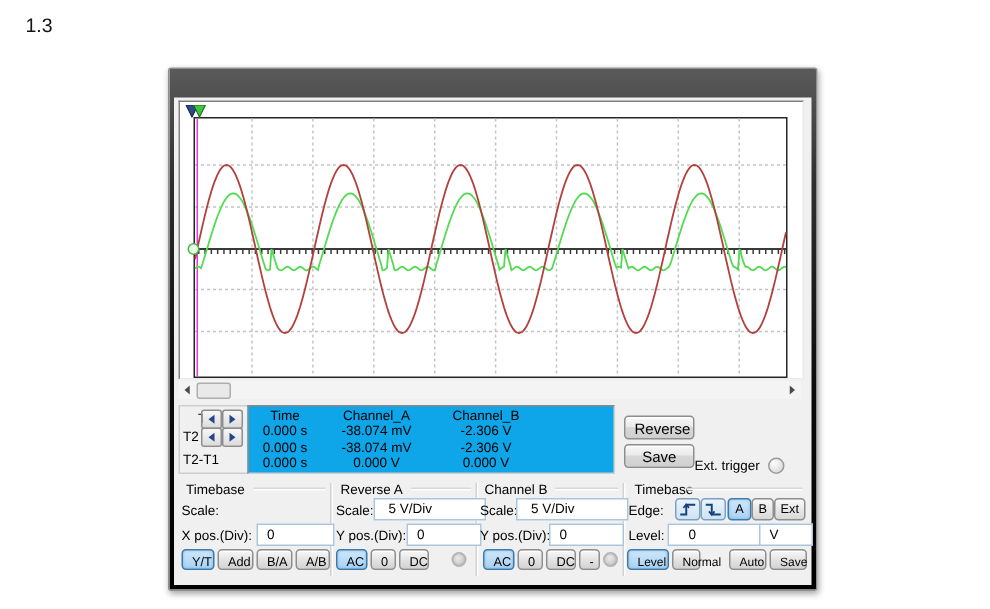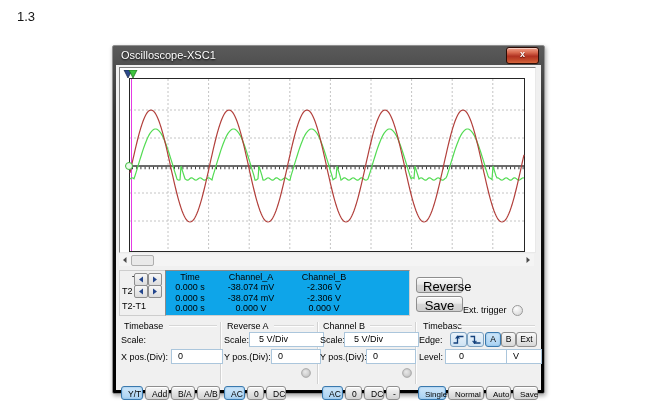--- a/index.html
+++ b/index.html
@@ -46,59 +46,55 @@
   .abtn svg{position:absolute;left:0;top:0;}
   .rtable{position:absolute;left:49px;top:205px;width:243px;height:43px;background:#0ea5e9;
           border:1px solid;border-color:#8a8a8a #cfcfcf #cfcfcf #8a8a8a;
           font-size:9px;line-height:10.4px;padding-top:1px;}
   .rrow{display:grid;grid-template-columns:48px 74px 72px;text-align:center;}
   .rrow span{white-space:nowrap;}
 
   .pushbtn{position:absolute;border:1px solid #8e8e8e;border-radius:3px;
            background:linear-gradient(#f8f8f8,#eaeaea 45%,#d8d8d8 50%,#cfcfcf);
            box-shadow:inset 0 1px 0 #fff;
-           font-size:13px;text-align:center;cursor:pointer;}
+           font-size:10px;text-align:center;cursor:pointer;}
   .reverse{left:300px;top:212px;width:47px;height:16px;line-height:15px;}
   .save{left:300px;top:231px;width:47px;height:16px;line-height:15px;}
   .exttrig{position:absolute;left:347px;top:240px;font-size:9px;}
   .radio{position:absolute;left:396px;top:240px;width:9px;height:9px;border:1px solid #9a9a9a;
          border-radius:50%;background:radial-gradient(circle at 35% 30%,#fdfdfd,#d2d2d2);cursor:pointer;}
 
   
   .vdiv{position:absolute;top:257px;height:62px;width:0;border-left:1px solid #d2d2d2;
         border-right:1px solid #fdfdfd;}
   .gtitle{position:absolute;font-size:9px;white-space:nowrap;}
   .gline{position:absolute;height:0;border-top:1px solid #d7d7d7;border-bottom:1px solid #fdfdfd;}
   .flabel{position:absolute;font-size:9px;white-space:nowrap;}
   .field{position:absolute;height:13px;background:#fff;border:1px solid #abc6dc;
          font-size:9px;line-height:13px;white-space:nowrap;overflow:hidden;}
   .tbtn{position:absolute;height:14px;border:1px solid #8e8e8e;border-radius:3px;
         background:linear-gradient(#f8f8f8,#e4e4e4 50%,#d2d2d2);
-        box-shadow:inset 0 1px 0 #fff;font-size:8.5px;line-height:13px;text-align:center;cursor:pointer;margin-top:20px;}
+        box-shadow:inset 0 1px 0 #fff;font-size:8.5px;line-height:13px;text-align:center;cursor:pointer;}
   .sel{background:linear-gradient(#cfe7fa,#a9d2f3);border-color:#3a79ae;box-shadow:inset 0 0 2px #7db4dd;}
   .edgebtn{position:absolute;height:13px;border:1px solid #7ca1c0;border-radius:3px;
            background:linear-gradient(#eaf3fb,#cfe3f3);cursor:pointer;}
   .edgebtn.sel{background:linear-gradient(#cfe7fa,#a9d2f3);border-color:#3a79ae;}
   .edgebtn svg{position:absolute;left:1px;top:0;}
   .txtbtn{font-size:8.5px;line-height:12px;text-align:center;}
   .led{position:absolute;width:8px;height:8px;border-radius:50%;border:1px solid #b2b2b2;
        background:radial-gradient(circle at 40% 35%,#e9e9e9,#bdbdbd);box-shadow:inset 0 0 1px #888;}
   .m8{font-size:8px !important;}
 </style>
 </head>
 <body>
 
 <div id="stage">
   <div class="figlabel">1.3</div>
 
   <div class="win">
-    <div class="titlebar">
-      <span class="titletext">Oscilloscope-XSC1</span>
-      <span class="closebtn"><span>x</span></span>
-    </div>
 
     <div class="winbody">
 
       <div class="display">
         <div class="plot">
           <svg id="scope-svg" width="394" height="172">
               <line x1="38" y1="0" x2="38" y2="172" stroke="#c4c4c4" stroke-width="1" stroke-dasharray="2,2"></line>
               <line x1="78.6" y1="0" x2="78.6" y2="172" stroke="#c4c4c4" stroke-width="1" stroke-dasharray="2,2"></line>
               <line x1="119.19999999999999" y1="0" x2="119.19999999999999" y2="172" stroke="#c4c4c4" stroke-width="1" stroke-dasharray="2,2"></line>
               <line x1="159.79999999999998" y1="0" x2="159.79999999999998" y2="172" stroke="#c4c4c4" stroke-width="1" stroke-dasharray="2,2"></line>
@@ -240,20 +236,20 @@
           <path d="M1.5,3.5 H5.5 V10 H11.5" fill="none" stroke="#14417c" stroke-width="1.3"></path>
           <path d="M3.6,7.9 L5.5,10.1 L7.4,7.9" fill="none" stroke="#14417c" stroke-width="1.1"></path>
         </svg>
         </span>
       <span class="edgebtn sel txtbtn" style="left:369px;top:267px;width:14px">A</span>
       <span class="edgebtn txtbtn" style="left:385px;top:267px;width:13px;background:linear-gradient(#f8f8f8,#d8d8d8);border-color:#8e8e8e">B</span>
       <span class="edgebtn txtbtn" style="left:400px;top:267px;width:19px;background:linear-gradient(#f8f8f8,#d8d8d8);border-color:#8e8e8e">Ext</span>
       <span class="flabel" style="left:303px;top:287px">Level:</span>
       <div class="field" style="left:329px;top:284px;width:56px;padding-left:13px">0</div>
       <div class="field" style="left:390px;top:284px;width:28px;padding-left:6px">V</div>
-      <button class="tbtn sel m8" style="left:302px;top:301px;width:28px">Single</button>
-      <button class="tbtn m8" style="left:332px;top:301px;width:36px">Normal</button>
+      <button class="tbtn sel m8" style="left:302px;top:301px;width:28px">Level</button>
+      <button class="tbtn m8" style="left:332px;top:301px;width:19px">Normal</button>
       <button class="tbtn m8" style="left:370px;top:301px;width:25px">Auto</button>
       <button class="tbtn m8" style="left:397px;top:301px;width:25px">Save</button>
 
     </div>
   </div>
 </div>
 
 </body></html>

